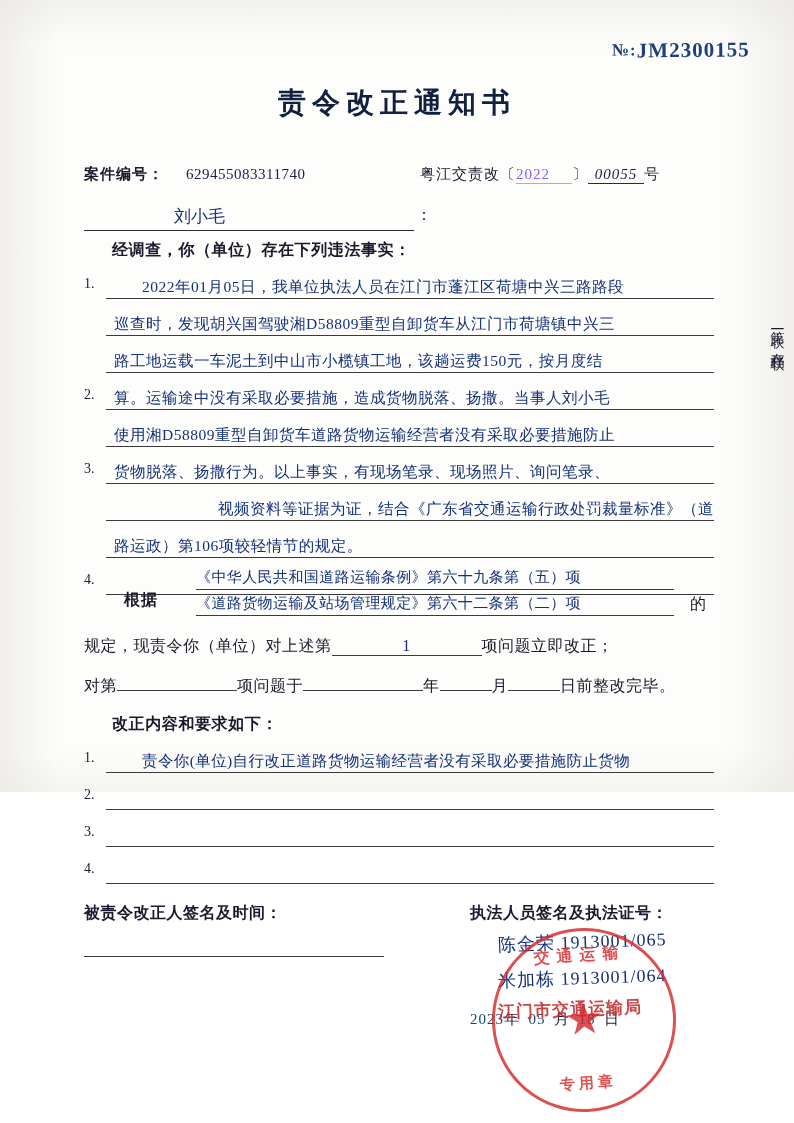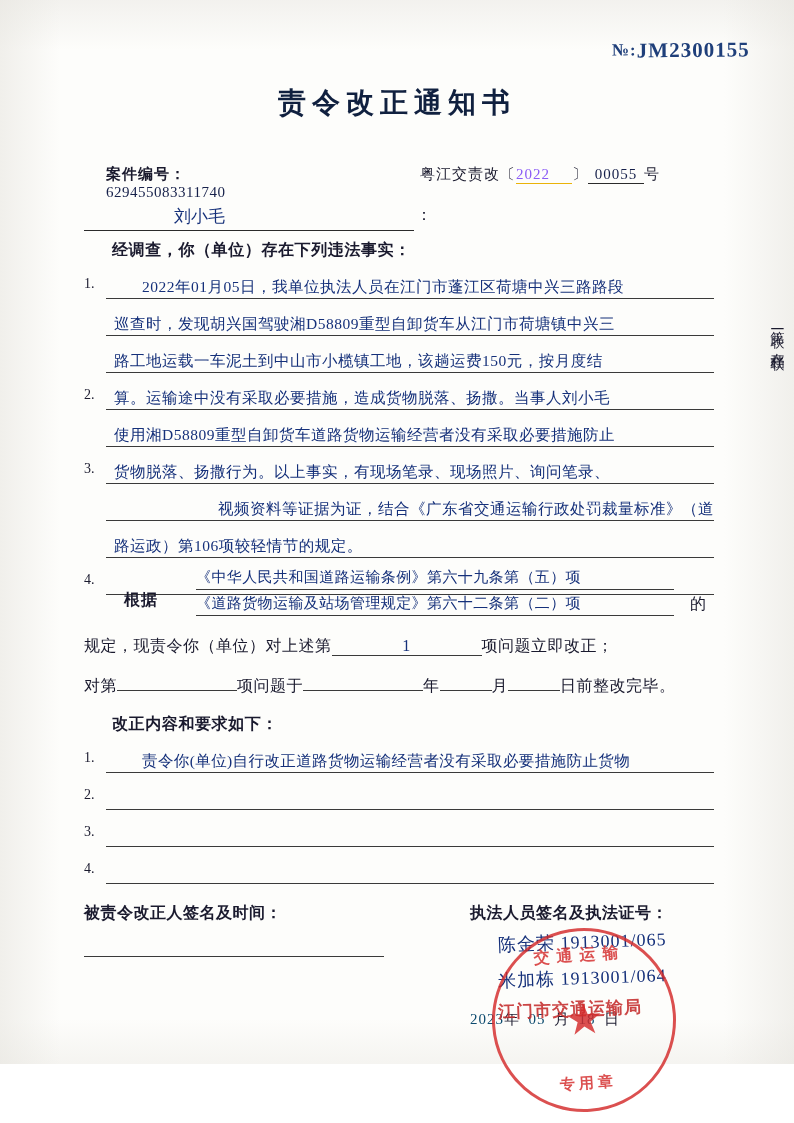--- a/index.html
+++ b/index.html
@@ -12,21 +12,21 @@
     height: 1123px;
     position: relative;
     font-family: "Liberation Serif", serif;
     color: #1a1a2e;
     overflow: hidden;
   }
   .page {
     position: absolute;
     left: 0; top: 0;
     width: 794px;
-    height: 1064px;
+    height: 792px;
     background: #fdfdfb;
   }
   
   .scan-shade {
     position: absolute;
     inset: 0;
     background:
       linear-gradient(to right, rgba(230,228,222,0.55) 0px, rgba(255,255,255,0) 60px),
       linear-gradient(to left, rgba(228,226,220,0.5) 0px, rgba(255,255,255,0) 70px),
       linear-gradient(to bottom, rgba(232,230,225,0.5) 0px, rgba(255,255,255,0) 50px),
@@ -60,21 +60,20 @@
     font-family: "Liberation Serif", serif;
   }
   .row-caseno {
     position: absolute;
     left: 84px;
     top: 165px;
     width: 630px;
     font-size: 15px;
     display: flex;
     align-items: baseline;
-    flex-direction: column;
   }
   .label-bold { font-weight: 700; letter-spacing: 1px; }
   .handwriting {
     font-family: "Liberation Serif", serif;
     color: #15307a;
   }
   .case-no-value {
     margin-left: 22px;
     font-size: 15px;
     letter-spacing: 0.5px;
@@ -93,20 +92,21 @@
     width: 56px;
     border-bottom: 1px solid #eab308;
     color: #8b5cf6;
   }
   .docnum .seq {
     display: inline-block;
     width: 56px;
     text-align: center;
     border-bottom: 1px solid #2b2b2b;
     color: #16204a;
+    font-style: italic;
   }
   .recipient {
     position: absolute;
     left: 84px;
     top: 205px;
     width: 330px;
     font-size: 16px;
     border-bottom: 1px solid #2b2b2b;
     padding-bottom: 2px;
   }

